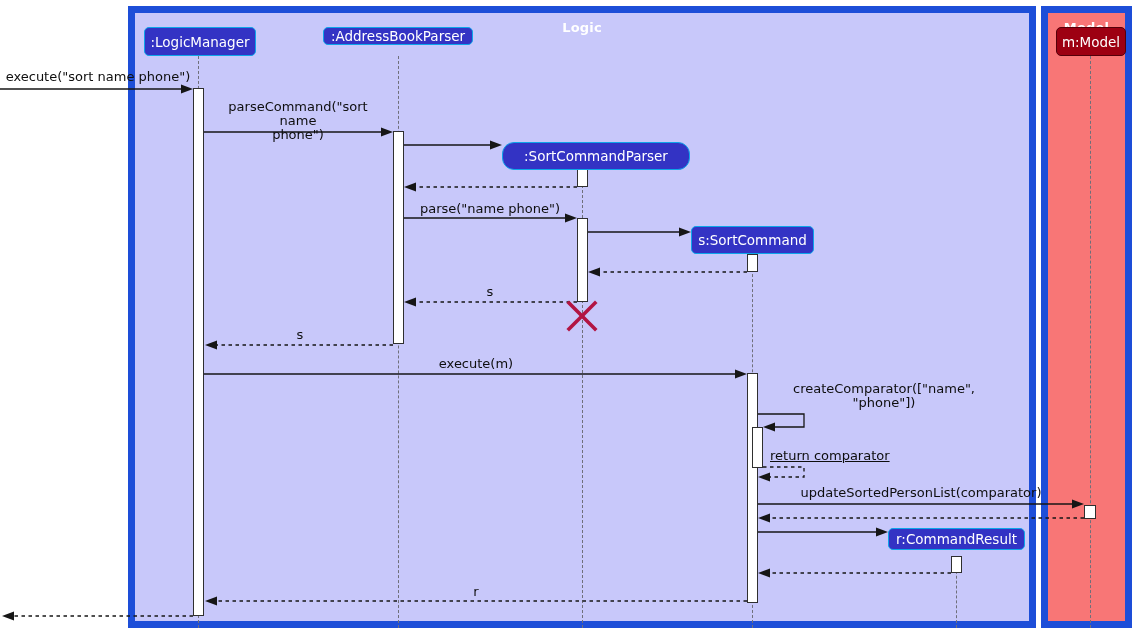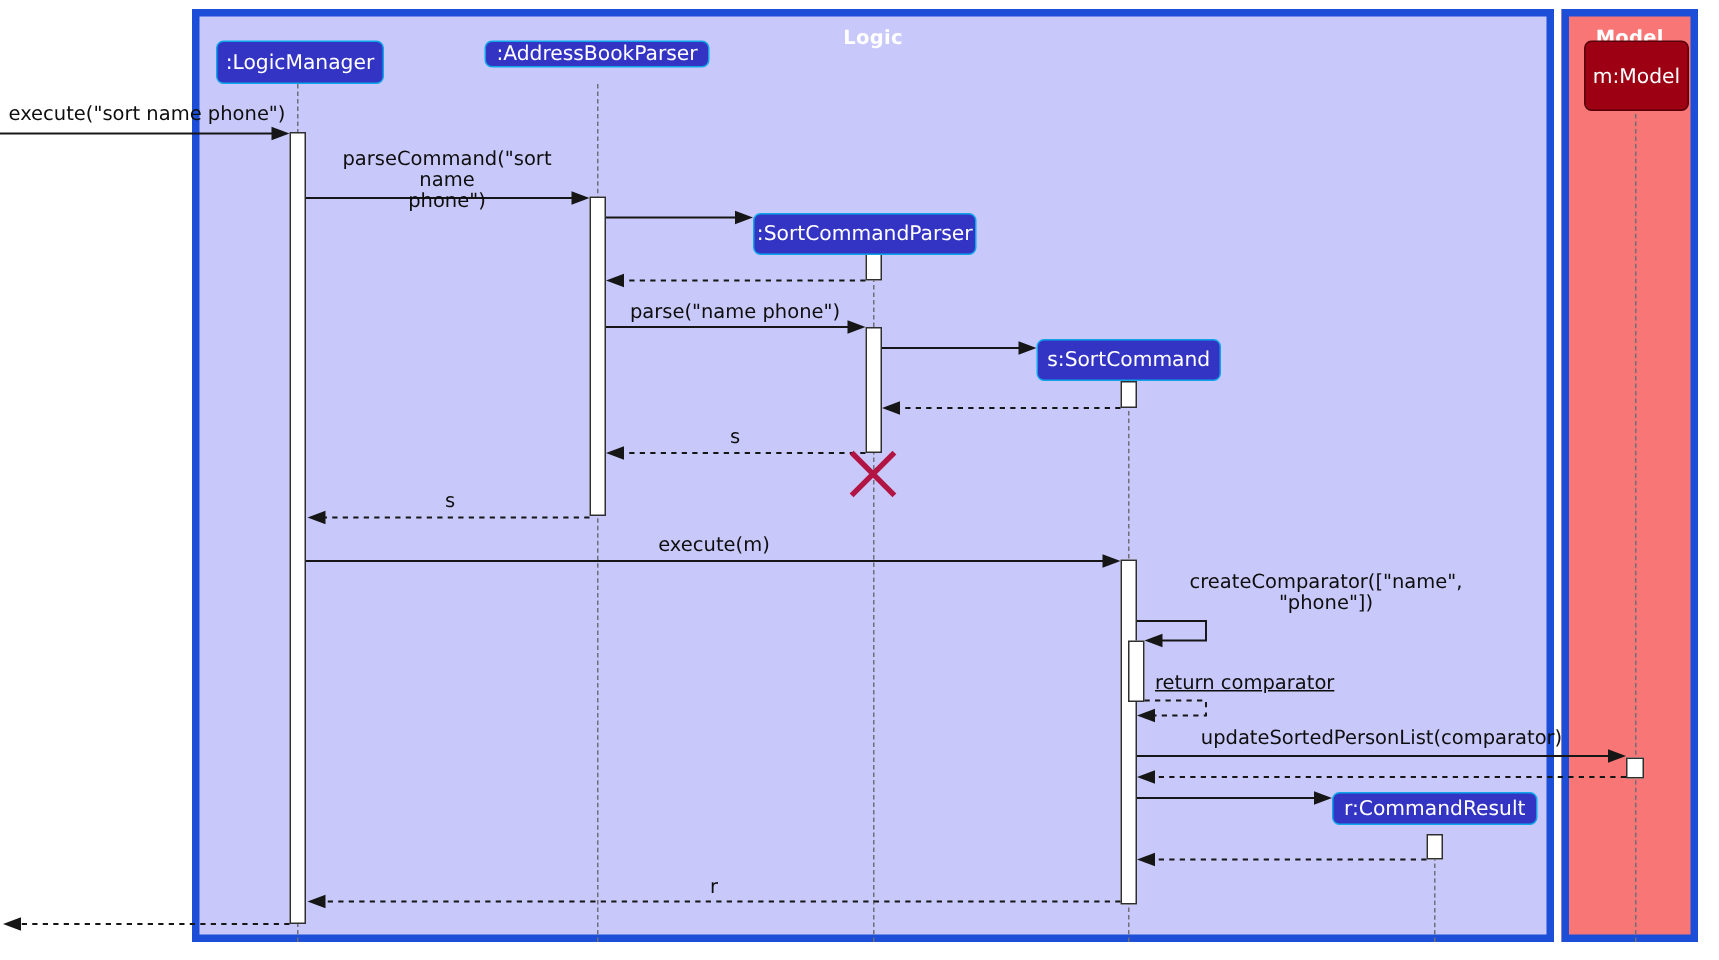--- a/index.html
+++ b/index.html
@@ -1,21 +1,21 @@
 <!DOCTYPE html>
 <html><head>
 <meta charset="utf-8">
 <style>
   html,body{margin:0;padding:0;background:#ffffff;}
   .canvas{
     position:relative;width:1146px;height:640px;overflow:hidden;
     font-family:"DejaVu Sans","Liberation Sans",sans-serif;
     color:#111;
   }
-  .frame{position:absolute;border:5px solid #1d4ed8;box-sizing:border-box;}
+  .frame{position:absolute;border:7px solid #1d4ed8;box-sizing:border-box;}
   .frame-title{
     position:absolute;top:7px;left:0;width:100%;text-align:center;
     font-size:13px;font-weight:bold;color:#ffffff;letter-spacing:.2px;
   }
   .lifeline{position:absolute;width:0;border-left:1px dashed #6f6f7a;}
   .bar{position:absolute;background:#ffffff;border:1px solid #2f2f2f;box-sizing:border-box;}
   .pbox{
     position:absolute;background:#3333C4;border:1px solid #0ea5e9;border-radius:5px;
     color:#ffffff;font-size:13.5px;display:flex;align-items:center;justify-content:center;
     box-sizing:border-box;white-space:nowrap;
@@ -56,30 +56,30 @@
   <div class="bar" style="left:752px;top:427px;width:11px;height:41px;"></div>
   <div class="bar" style="left:1084px;top:505px;width:12px;height:14px;"></div>
   <div class="bar" style="left:951px;top:556px;width:11px;height:17px;"></div>
 
   <div class="pbox" style="left:144px;top:27px;width:112px;height:29px;">
     <span>:LogicManager</span>
   </div>
   <div class="pbox" style="left:323px;top:27px;width:150px;height:18px;">
     <span>:AddressBookParser</span>
   </div>
-  <div class="pbox" style="left:502px;top:142px;width:149px;height:28px;">
+  <div class="pbox" style="left:502px;top:142px;width:188px;height:28px;border-radius:12px;">
     <span>:SortCommandParser</span>
   </div>
   <div class="pbox" style="left:691px;top:226px;width:123px;height:28px;">
     <span>s:SortCommand</span>
   </div>
   <div class="pbox" style="left:888px;top:528px;width:137px;height:22px;align-items:center;">
     <span>r:CommandResult</span>
   </div>
-  <div class="pbox model" style="left:1056px;top:27px;width:70px;height:47px;">
+  <div class="pbox model" style="left:1056px;top:27px;width:70px;height:29px;">
     <span>m:Model</span>
   </div>
 
   <svg class="overlay" width="1146" height="640" viewBox="0 0 1146 640">
     <g stroke="#161616" stroke-width="1.3" fill="none">
 
       <line x1="0" y1="89" x2="182" y2="89"></line>
 
       <line x1="204" y1="132" x2="382" y2="132"></line>
 

